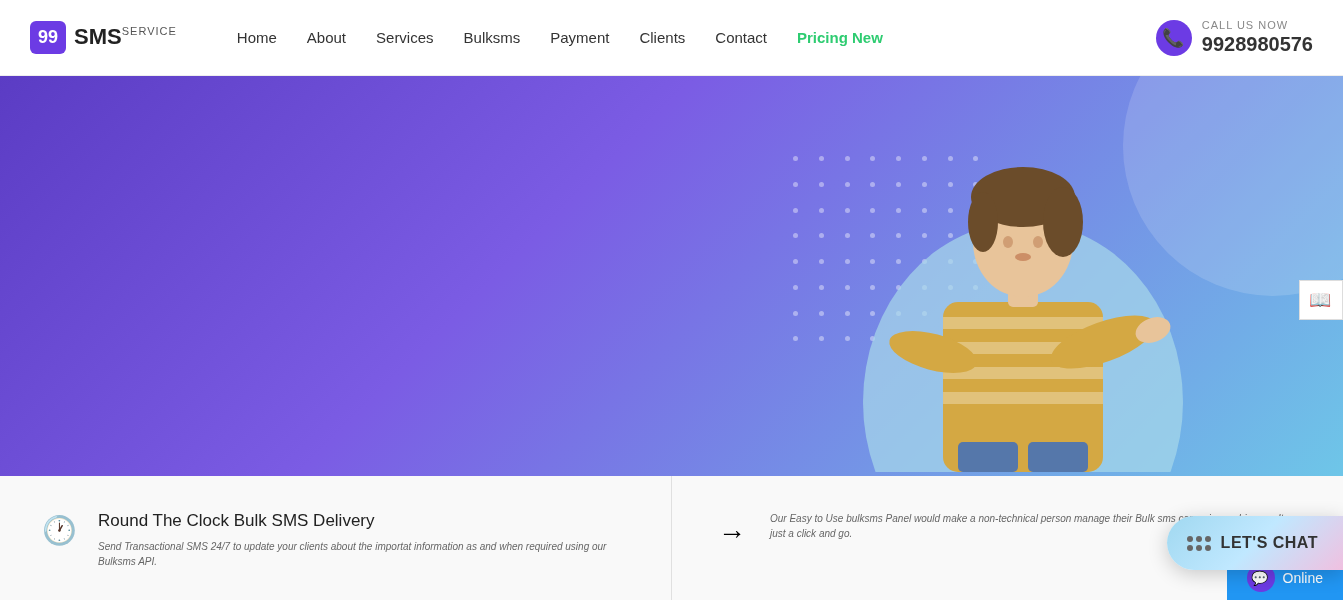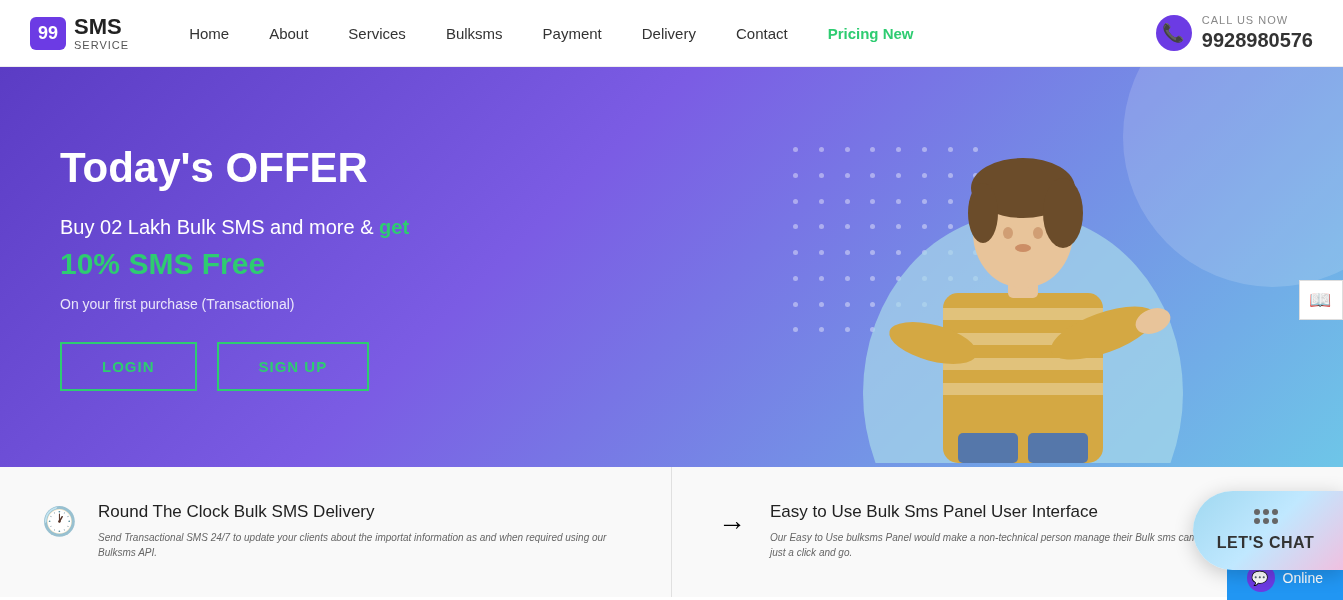--- a/index.html
+++ b/index.html
@@ -4,21 +4,21 @@
   <style>
     * { margin: 0; padding: 0; box-sizing: border-box; }
     body { font-family: Arial, sans-serif; width: 1343px; overflow-x: hidden; }
 
     
     .header {
       display: flex;
       align-items: center;
       background: #fff;
       padding: 0 30px;
-      height: 67px;
+      height: 76px;
       border-bottom: 1px solid #eee;
     }
     .logo-area {
       display: flex;
       align-items: center;
       gap: 8px;
       margin-right: 60px;
       text-decoration: none;
     }
     .logo-badge {
@@ -27,37 +27,37 @@
       font-size: 18px;
       font-weight: bold;
       padding: 6px 8px;
       border-radius: 6px;
       display: flex;
       align-items: center;
       justify-content: center;
     }
     .logo-text {
       display: flex;
-      flex-direction: column;
+      flex-direction: row;
       line-height: 1.1;
     }
     .logo-sms {
       font-size: 22px;
       font-weight: 900;
       color: #222;
     }
     .logo-service {
       font-size: 11px;
       color: #555;
       letter-spacing: 1px;
     }
     nav {
       display: flex;
       align-items: flex-end;
-      gap: 40px;
+      gap: 30px;
       flex: 1;
     }
     nav a {
       text-decoration: none;
       color: #333;
       font-size: 15px;
     }
     nav a.register {
       color: #2ecc71;
       font-weight: 600;
@@ -225,21 +225,20 @@
     }
     .chat-bubble {
       background: linear-gradient(135deg, #a0d8f0 0%, #c0e8ff 50%, #f0c0e0 100%);
       border-radius: 40px 0 0 40px;
       padding: 18px 25px 18px 20px;
       display: flex;
       align-items: center;
       gap: 10px;
       box-shadow: 0 4px 20px rgba(0,0,0,0.2);
       min-width: 150px;
-      flex-direction: column;
     }
     .chat-dots {
       display: flex;
       flex-direction: column;
       gap: 3px;
     }
     .chat-dot-row {
       display: flex;
       gap: 3px;
     }
@@ -306,21 +305,21 @@
       <span class="logo-sms">SMS</span>
       <span class="logo-service">SERVICE</span>
     </div>
   </a>
   <nav id="nav-links">
       <a href="#">Home</a>
       <a href="#">About</a>
       <a href="#">Services</a>
       <a href="#">Bulksms</a>
       <a href="#">Payment</a>
-      <a href="#">Delivery</a>
+      <a href="#">Clients</a>
       <a href="#">Contact</a>
       <a href="#" class="register">Pricing New</a>
     </nav>
   <div class="call-area">
     <div class="phone-icon">📞</div>
     <div class="call-text">
       <span class="call-label">CALL US NOW</span>
       <span class="call-number">9928980576</span>
     </div>
   </div>
@@ -387,32 +386,20 @@
       <div class="hero-dot"></div>
       <div class="hero-dot"></div>
       <div class="hero-dot"></div>
       <div class="hero-dot"></div>
       <div class="hero-dot"></div>
       <div class="hero-dot"></div>
       <div class="hero-dot"></div>
       <div class="hero-dot"></div>
       <div class="hero-dot"></div>
     </div>
-  <div class="hero-content">
-    <h1 class="hero-title">Today's OFFER</h1>
-    <p class="hero-subtitle">
-      <span>Buy 02 Lakh Bulk SMS and more &amp; </span><span style="color:#2ecc71;font-weight:800;">get</span>
-    </p>
-    <div class="hero-free">10% SMS Free</div>
-    <p class="hero-note">On your first purchase (Transactional)</p>
-    <div class="hero-buttons">
-      <button class="btn-hero">LOGIN</button>
-      <button class="btn-hero">SIGN UP</button>
-    </div>
-  </div>
 
   <div class="hero-image-area">
     <svg width="340" height="390" viewBox="0 0 340 390">
 
       <ellipse cx="170" cy="320" rx="160" ry="180" fill="#a8d8ea" opacity="0.7"></ellipse>
 
       <rect x="90" y="220" width="160" height="170" rx="15" fill="#d4a843"></rect>
 
       <rect x="90" y="235" width="160" height="12" fill="rgba(255,255,255,0.3)"></rect>
       <rect x="90" y="260" width="160" height="12" fill="rgba(255,255,255,0.3)"></rect>
@@ -447,21 +434,20 @@
     <div class="feature-item">
       <div class="feature-icon">🕐</div>
       <div class="feature-text">
         <h3>Round The Clock Bulk SMS Delivery</h3>
         <p>Send Transactional SMS 24/7 to update your clients about the importat information as and when required using our Bulksms API.</p>
       </div>
     </div>
     <div class="feature-item">
       <div class="feature-icon">→</div>
       <div class="feature-text">
-        <h3>Easy to Use Bulk Sms Panel User Interface</h3>
         <p>Our Easy to Use bulksms Panel would make a non-technical person manage their Bulk sms campaign on his own. Its just a click and go.</p>
       </div>
     </div>
   </section>
 
 <div class="chat-widget">
   <div class="chat-bubble">
     <div class="chat-dots">
       <div class="chat-dot-row">
         <div class="chat-dot"></div>

